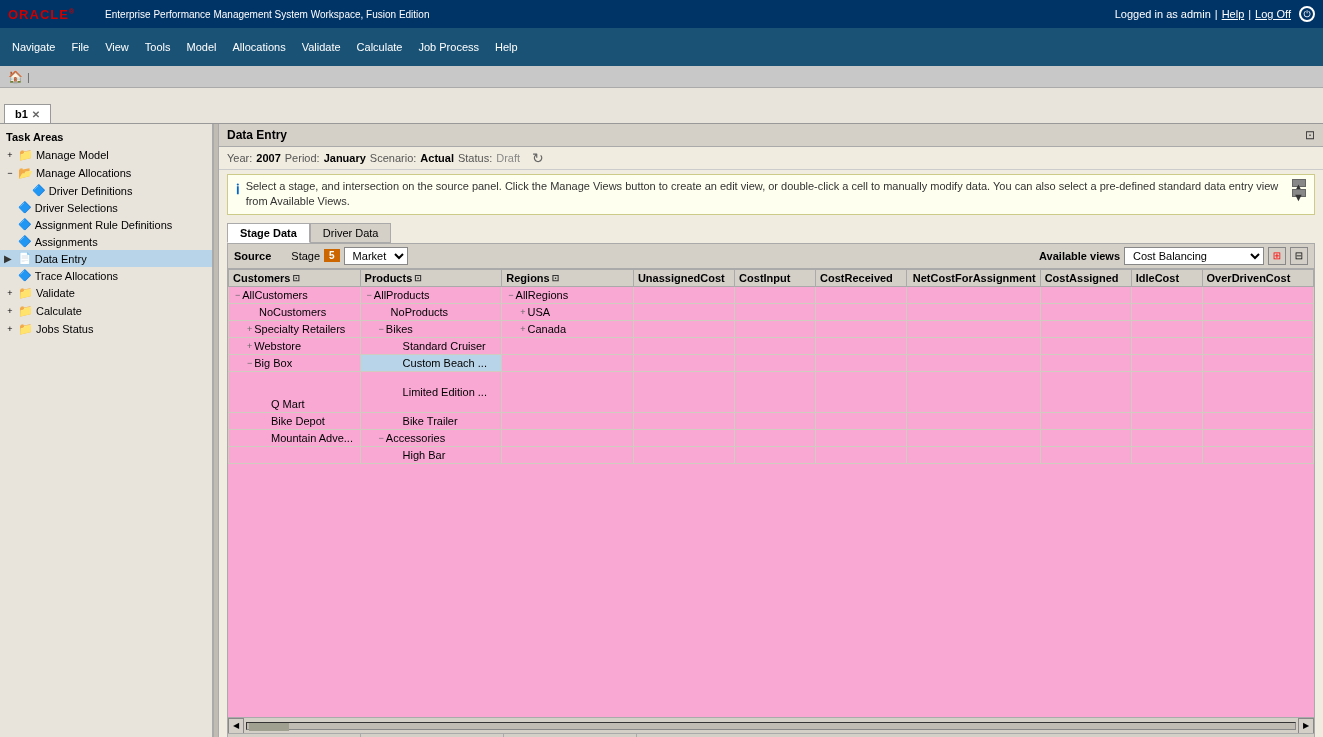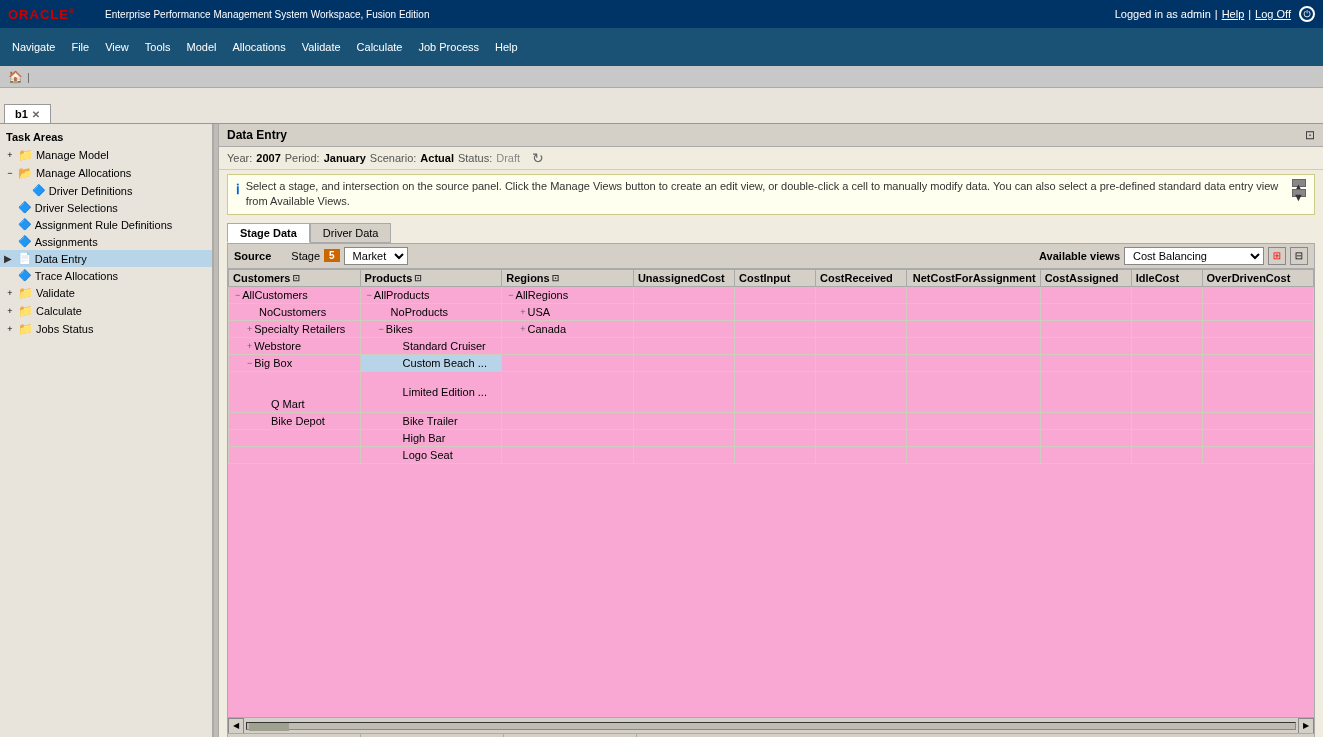--- a/index.html
+++ b/index.html
@@ -451,42 +451,47 @@
                 <td></td>
                 <td></td>
                 <td></td>
                 <td></td>
                 <td></td>
                 <td></td>
                 <td></td>
                 <td></td>
               </tr>
               <tr>
+                <td>
+                  <div style="display:flex;align-items:center;padding-left:26px;gap:2px;">
+        <span style="width:10px;"></span>
+        <span>Mountain Adve...</span>
+      </div>
+                </td>
+                <td>
+                  <div style="display:flex;align-items:center;padding-left:14px;gap:2px;">
+        <span style="font-size:9px;cursor:pointer;color:#666;">−</span>
+        <span>Accessories</span>
+      </div>
+                </td>
+                <td></td>
+                <td></td>
+                <td></td>
+                <td></td>
+                <td></td>
+                <td></td>
+                <td></td>
+                <td></td>
+              </tr>
+              <tr>
                 <td></td>
                 <td>
                   <div style="display:flex;align-items:center;padding-left:26px;gap:2px;">
         <span style="width:10px;"></span>
         <span>High Bar</span>
-      </div>
-                </td>
-                <td></td>
-                <td></td>
-                <td></td>
-                <td></td>
-                <td></td>
-                <td></td>
-                <td></td>
-                <td></td>
-              </tr>
-              <tr>
-                <td></td>
-                <td>
-                  <div style="display:flex;align-items:center;padding-left:26px;gap:2px;">
-        <span style="width:10px;"></span>
-        <span>Logo Seat</span>
       </div>
                 </td>
                 <td></td>
                 <td></td>
                 <td></td>
                 <td></td>
                 <td></td>
                 <td></td>
                 <td></td>
                 <td></td>

